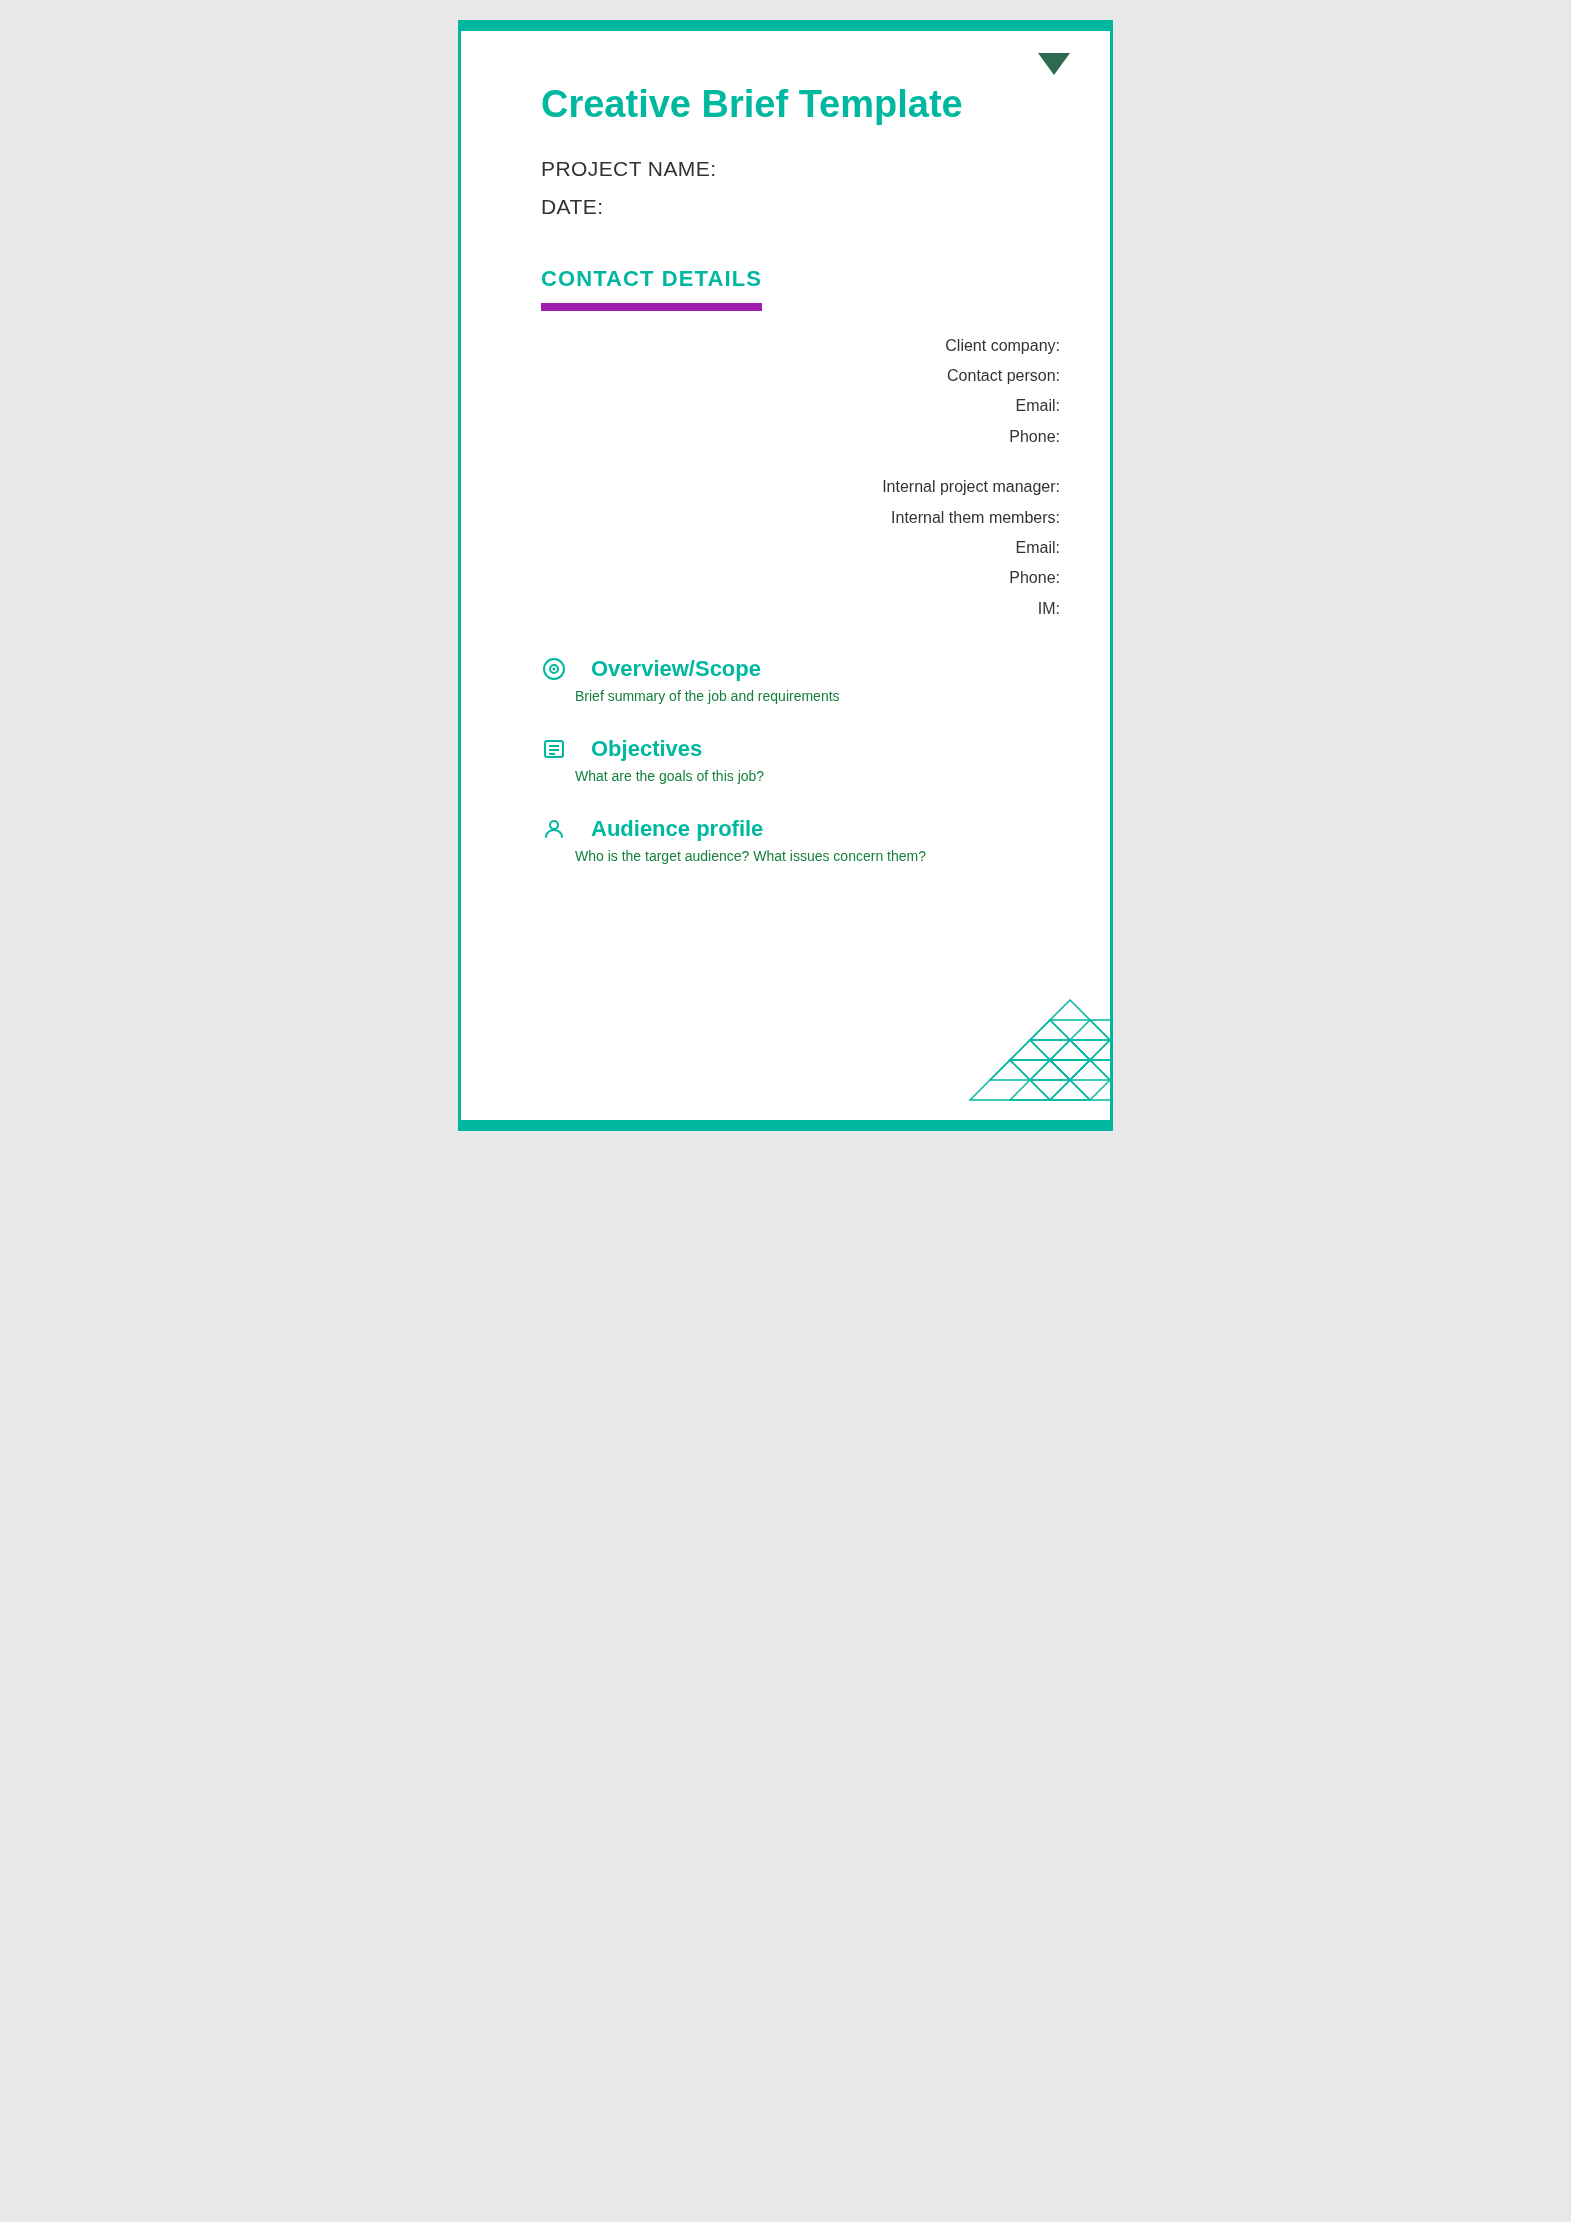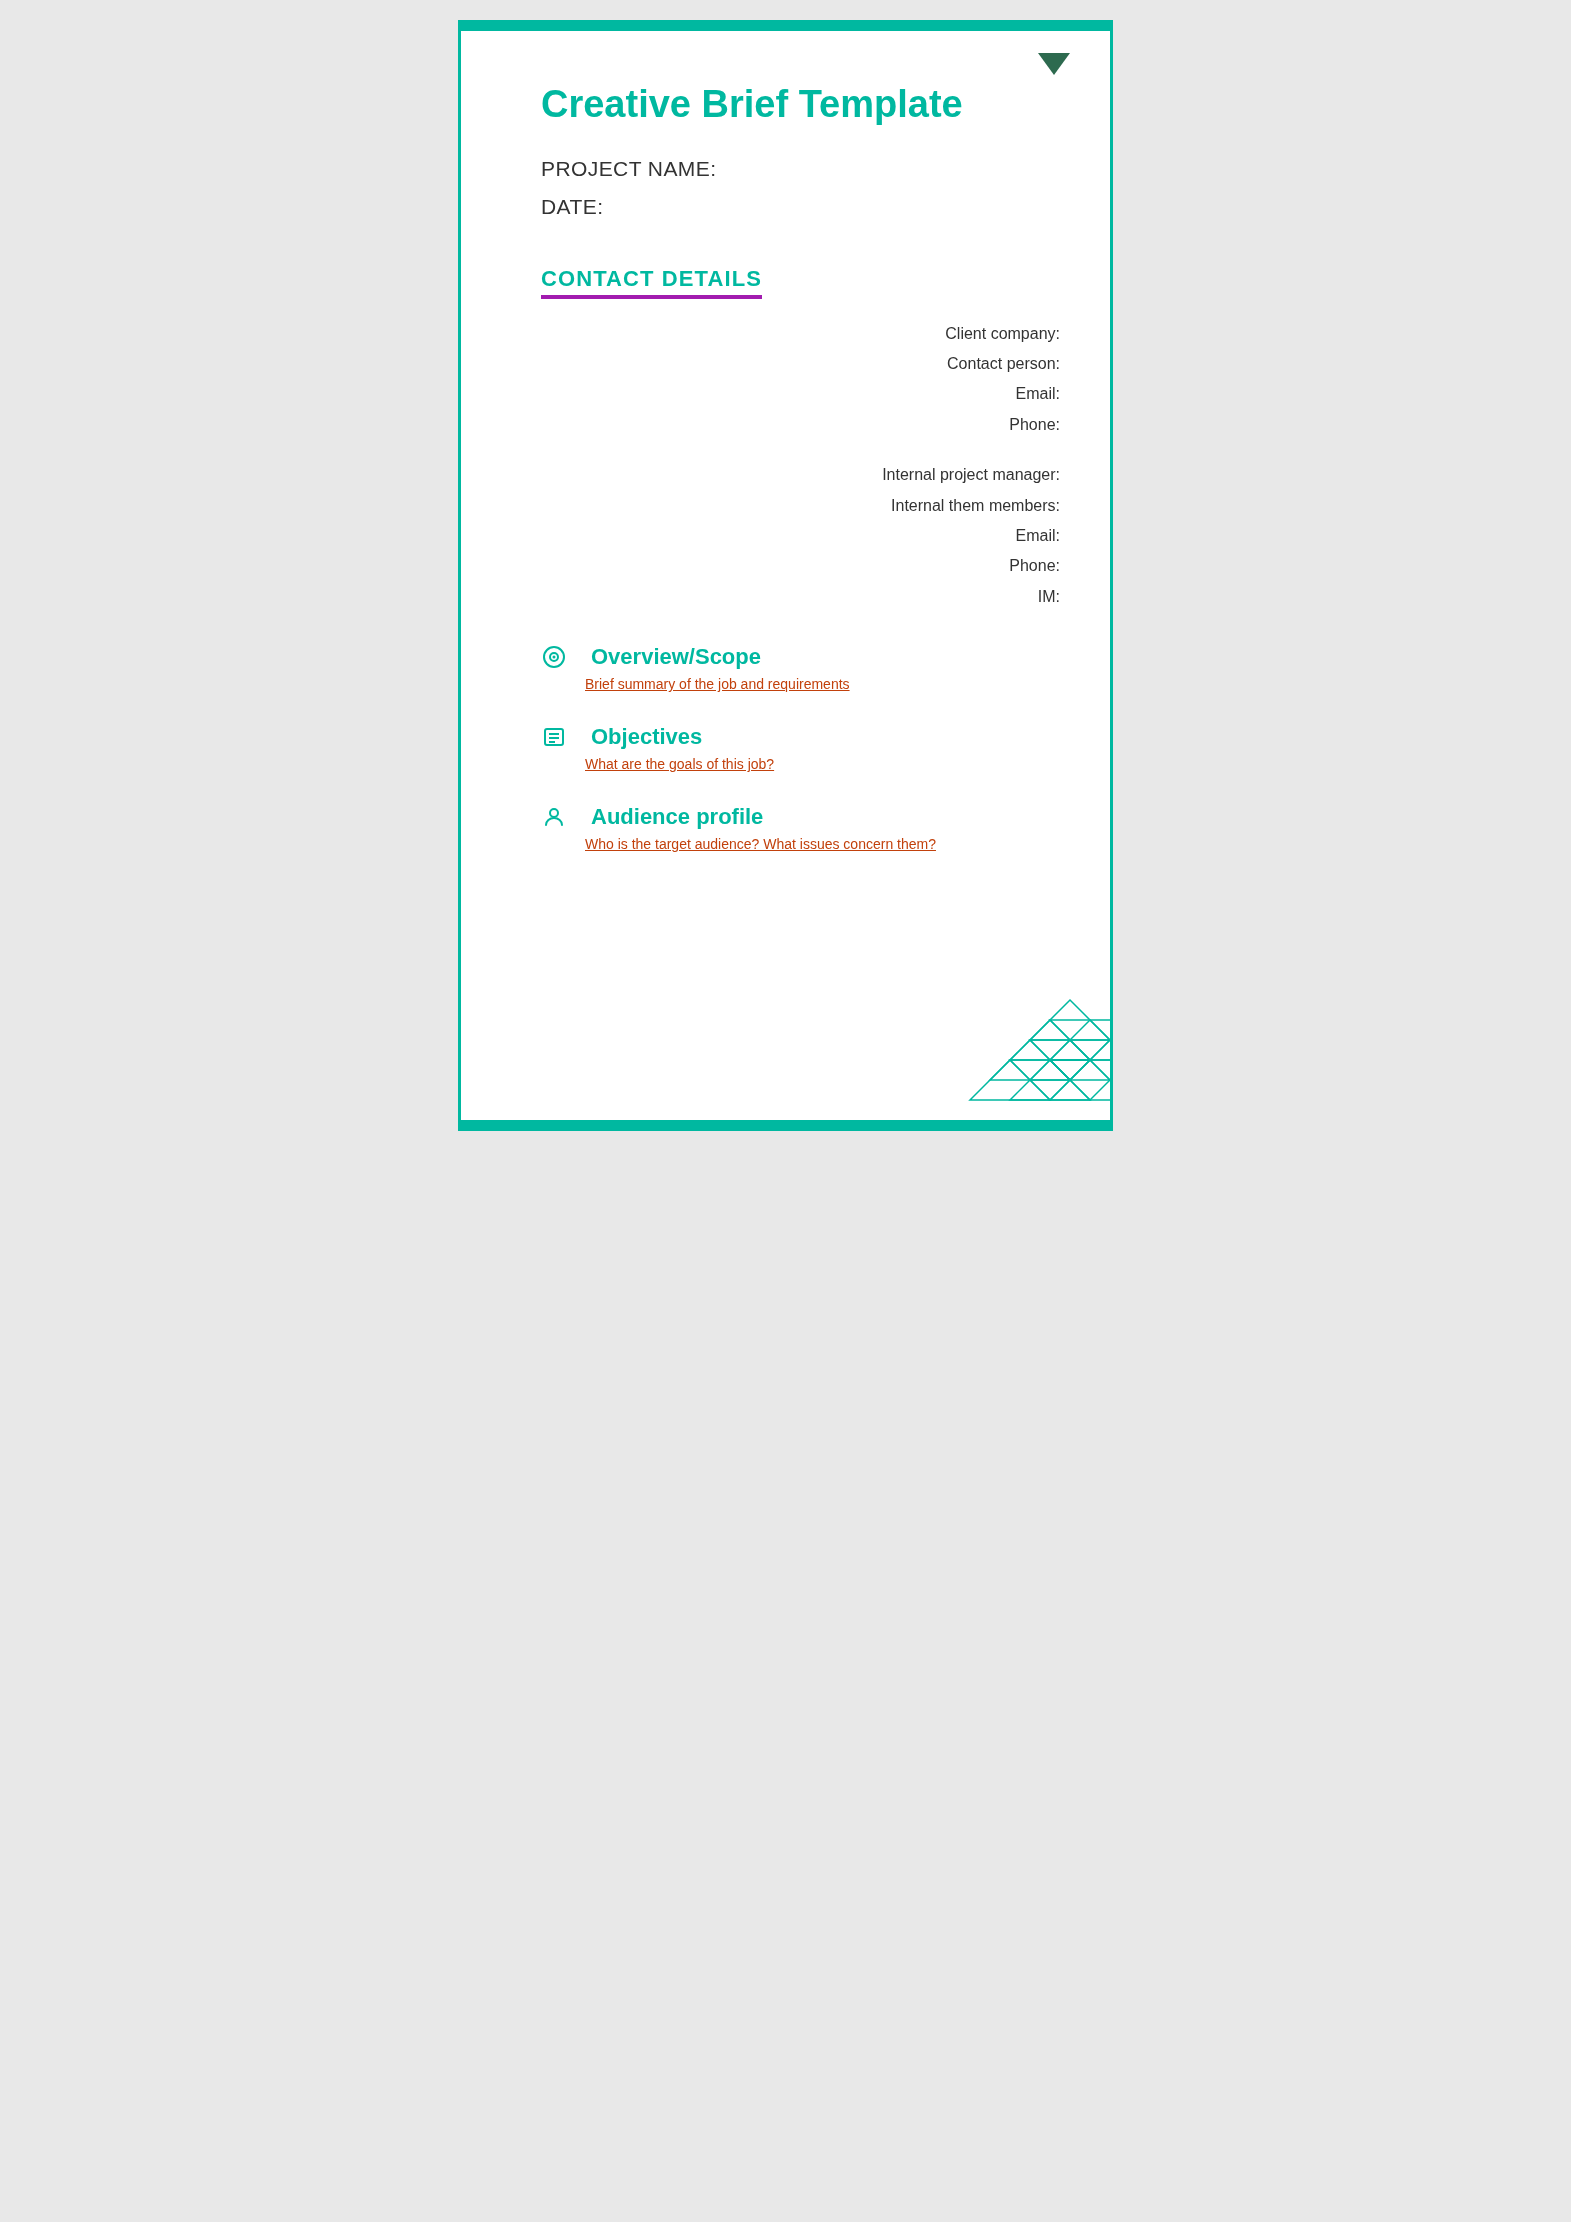--- a/index.html
+++ b/index.html
@@ -82,23 +82,23 @@
       letter-spacing: 0.02em;
     }
 
     
     .section-heading-underline {
       font-size: 22px;
       font-weight: 700;
       color: #00b8a0;
       text-transform: uppercase;
       letter-spacing: 0.05em;
-      border-bottom: 4px solid #a21caf;
+      border-bottom: 8px solid #a21caf;
       display: inline-block;
-      padding-bottom: 3px;
+      padding-bottom: 11px;
       margin-bottom: 20px;
       margin-top: 10px;
     }
 
     
     .contact-group {
       margin-bottom: 20px;
       text-align: right;
     }
 
@@ -122,24 +122,23 @@
     }
 
     .icon-section-title {
       font-size: 22px;
       font-weight: 600;
       color: #00b8a0;
     }
 
     .icon-section-desc {
       font-size: 14px;
-      color: #c2410c;
-      margin-left: 44px;
+      color: #15803d;
+      margin-left: 34px;
       margin-bottom: 30px;
-      text-decoration: underline;
     }
 
     .section-icon {
       width: 26px;
       height: 26px;
       display: flex;
       align-items: center;
       justify-content: center;
       color: #00b8a0;
       font-size: 20px;

